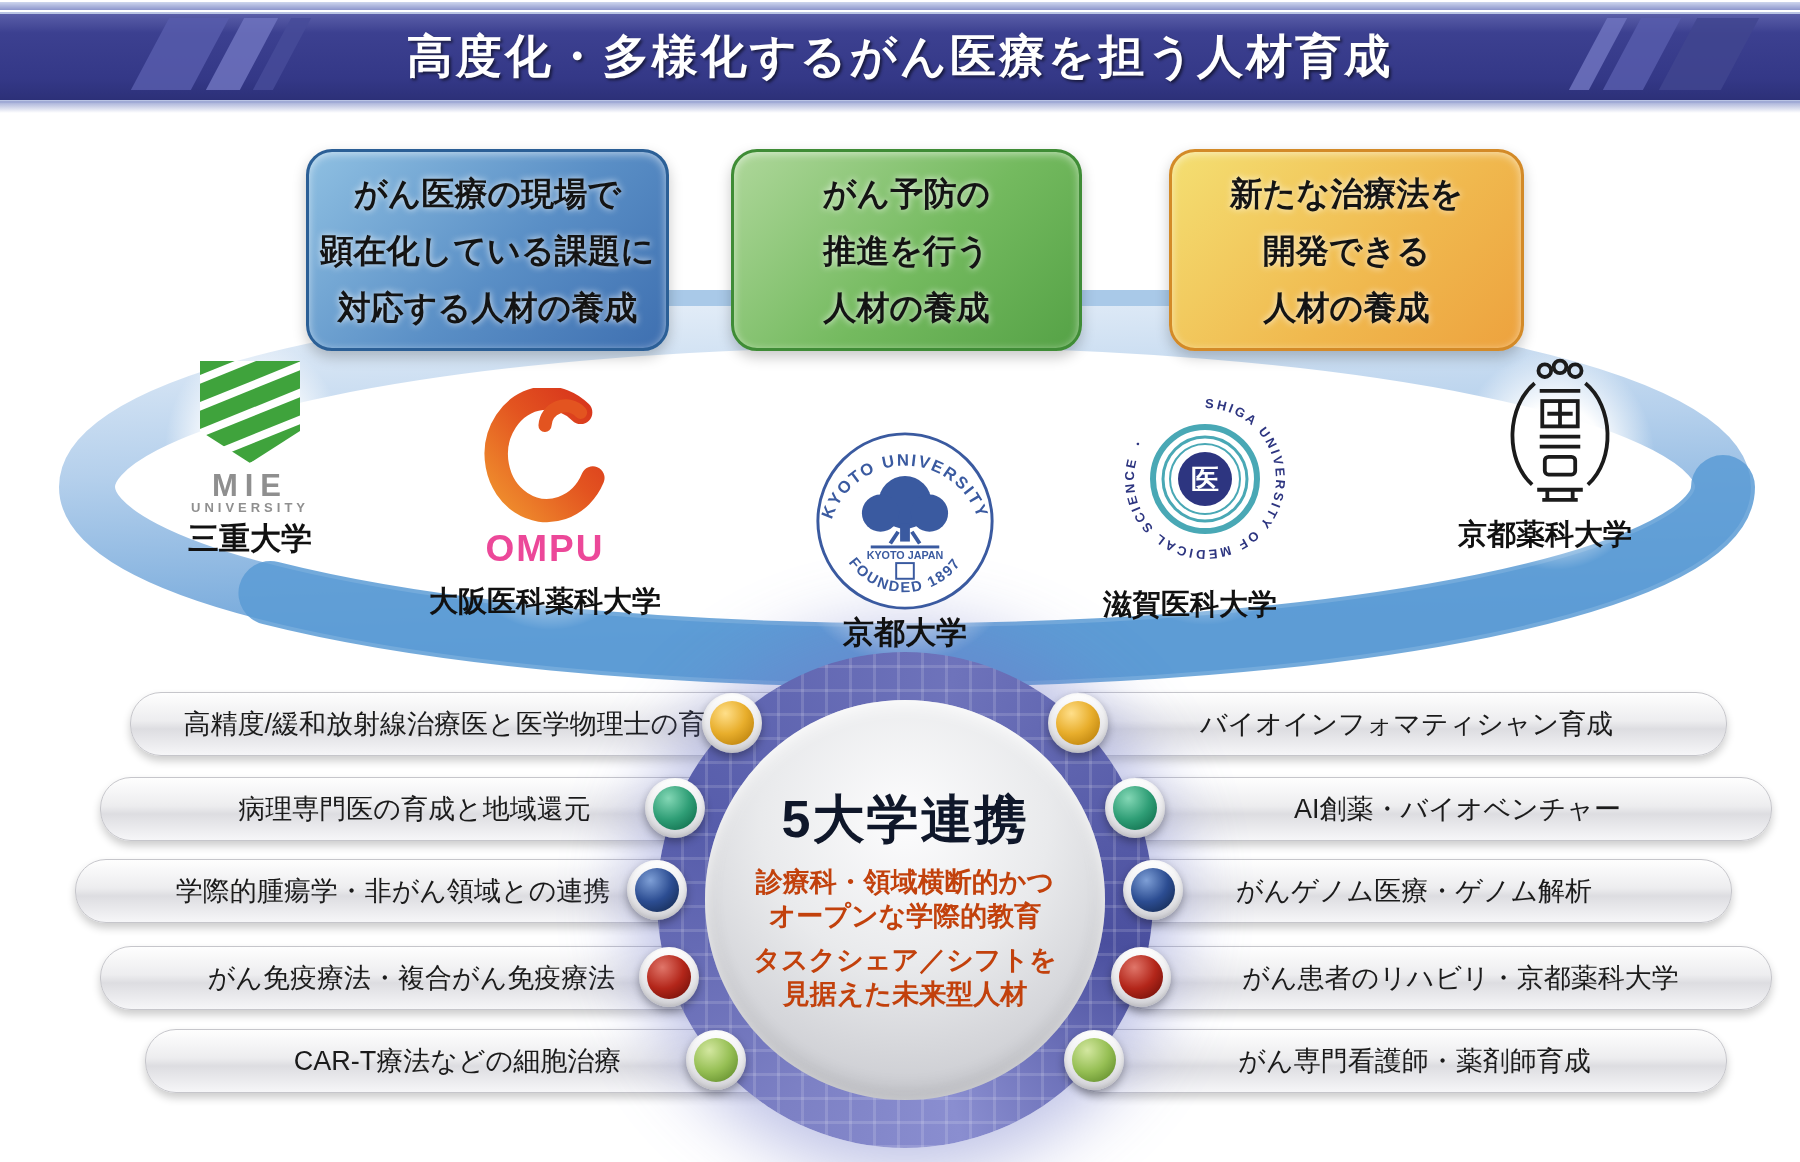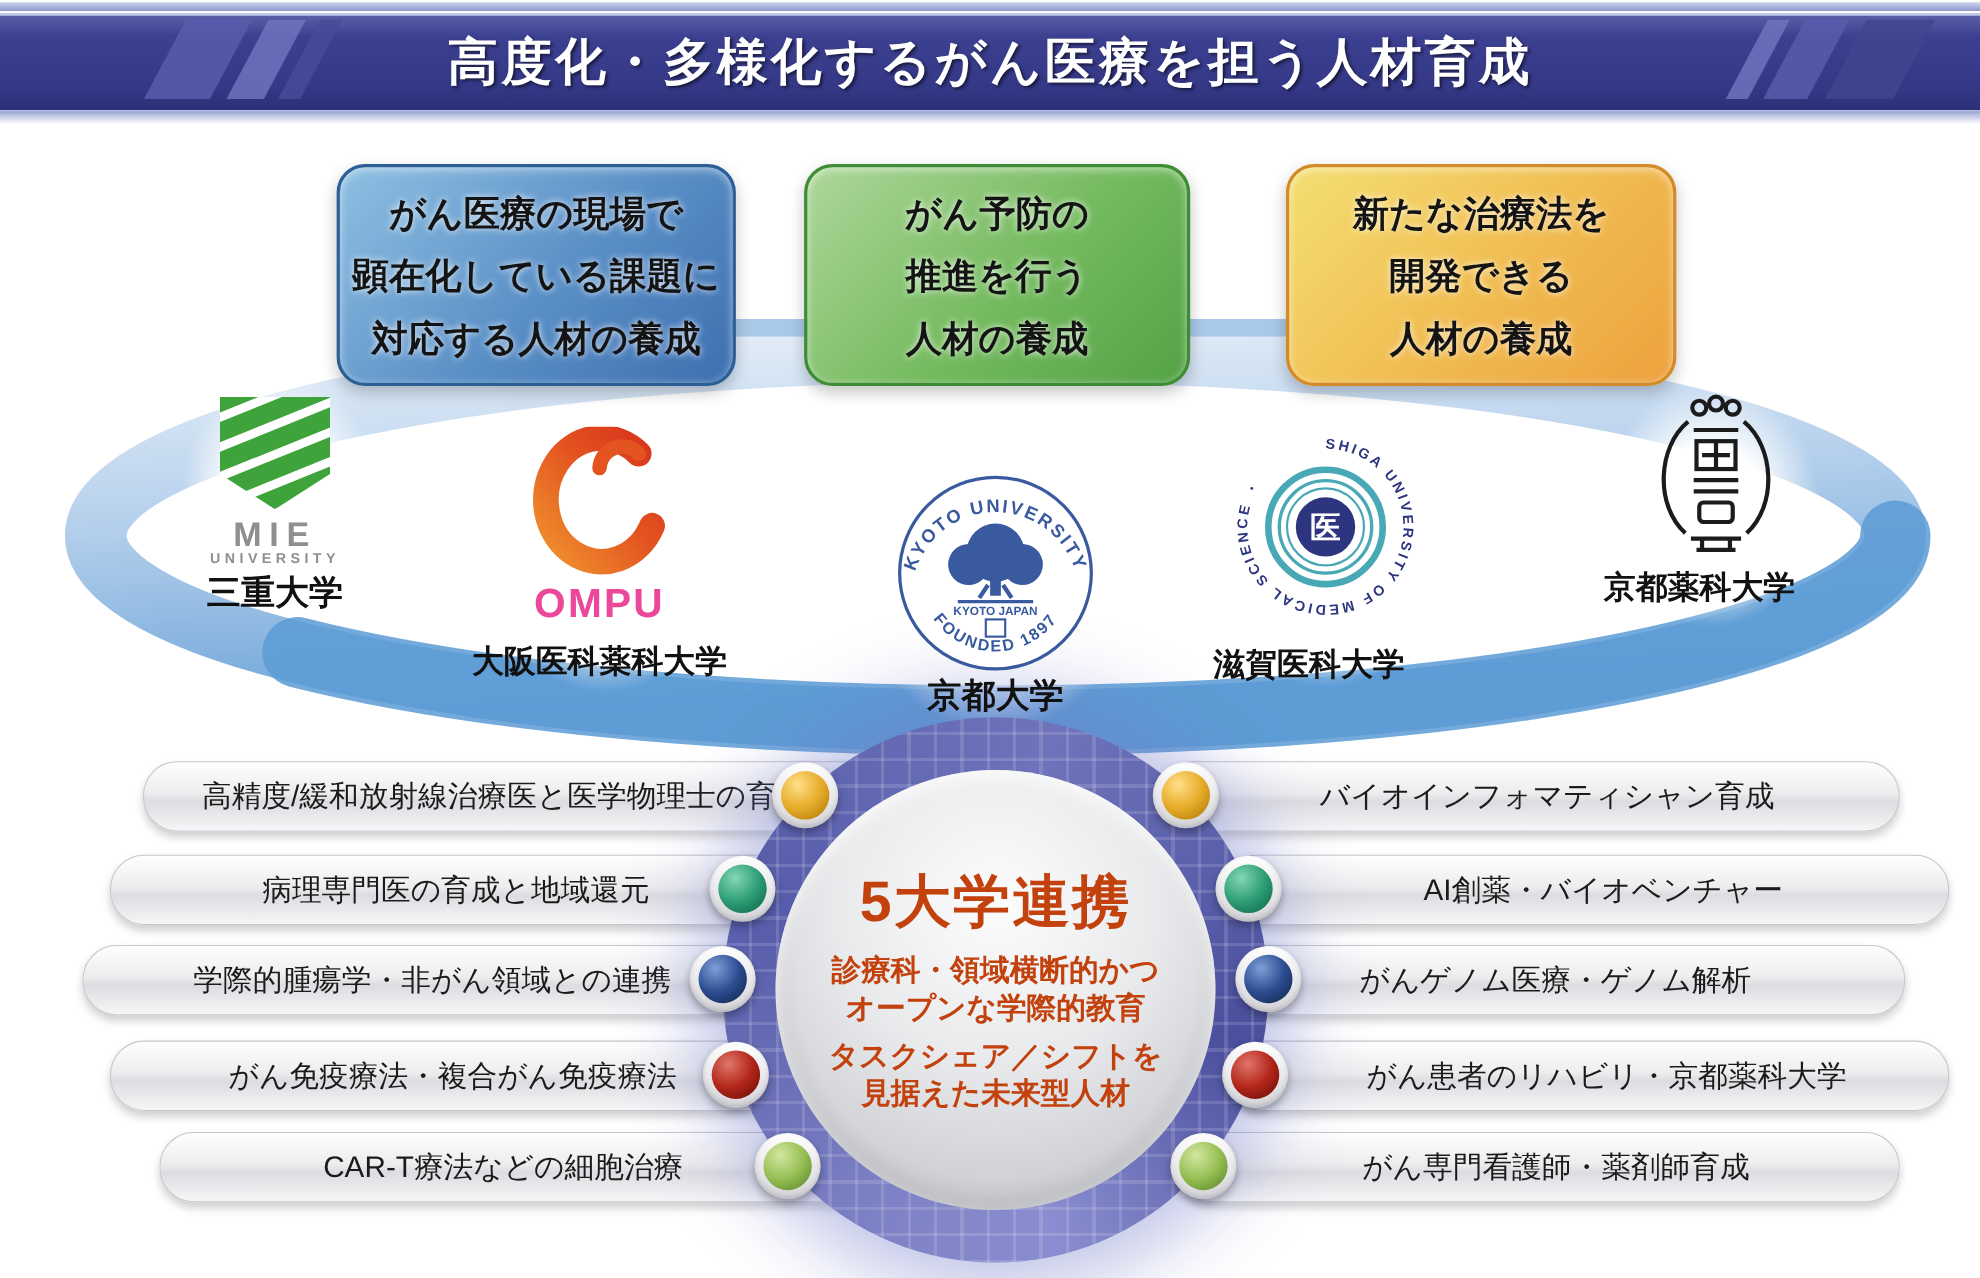--- a/index.html
+++ b/index.html
@@ -56,21 +56,21 @@
   .ring{position:absolute;left:657px;top:652px;width:496px;height:496px;border-radius:50%;z-index:3;
     background:conic-gradient(from 210deg,#7c80c4,#565caa 22%,#6e73bb 45%,#4a4f9e 70%,#8a8ed0 88%,#7c80c4 100%);
     box-shadow:0 0 70px 25px rgba(110,120,200,.45);}
   .ring::before{content:'';position:absolute;inset:0;border-radius:50%;
     background-image:repeating-linear-gradient(0deg,rgba(255,255,255,.14) 0 3px,transparent 3px 24px),
                      repeating-linear-gradient(90deg,rgba(255,255,255,.14) 0 3px,transparent 3px 24px);}
   .hub{position:absolute;left:705px;top:700px;width:400px;height:400px;border-radius:50%;z-index:4;
     background:radial-gradient(circle at 50% 30%,#fcfcfd 0%,#e9eaec 42%,#cdced3 78%,#bcbec4 100%);
     box-shadow:inset 0 6px 16px rgba(255,255,255,.95), inset 0 -8px 20px rgba(0,0,0,.12);}
   .hub-text{position:absolute;z-index:5;width:500px;left:655px;text-align:center;white-space:nowrap;}
-  .hub-title{top:785px;font-size:52px;font-weight:bold;color:#c2410c;letter-spacing:2px;}
+  .hub-title{top:785px;font-size:52px;font-weight:bold;color:#0f172a;letter-spacing:2px;}
   .hub-line{font-size:27px;font-weight:bold;color:#c2410c;}
   .hl1{top:864px;} .hl2{top:898px;} .hl3{top:942px;} .hl4{top:976px;}
 
   
   .pill{position:absolute;height:62px;border-radius:31px;z-index:2;
     background:linear-gradient(180deg,#fefefe 0%,#ededef 45%,#dddde1 58%,#f6f6f8 100%);
     border:1px solid #c6c6cb;box-shadow:0 5px 9px rgba(0,0,0,.2);
     display:flex;align-items:center;justify-content:center;
     font-size:27px;color:#1b1b1b;font-weight:500;white-space:nowrap;}
   .pill.left{padding-right:46px;padding-left:14px;}

